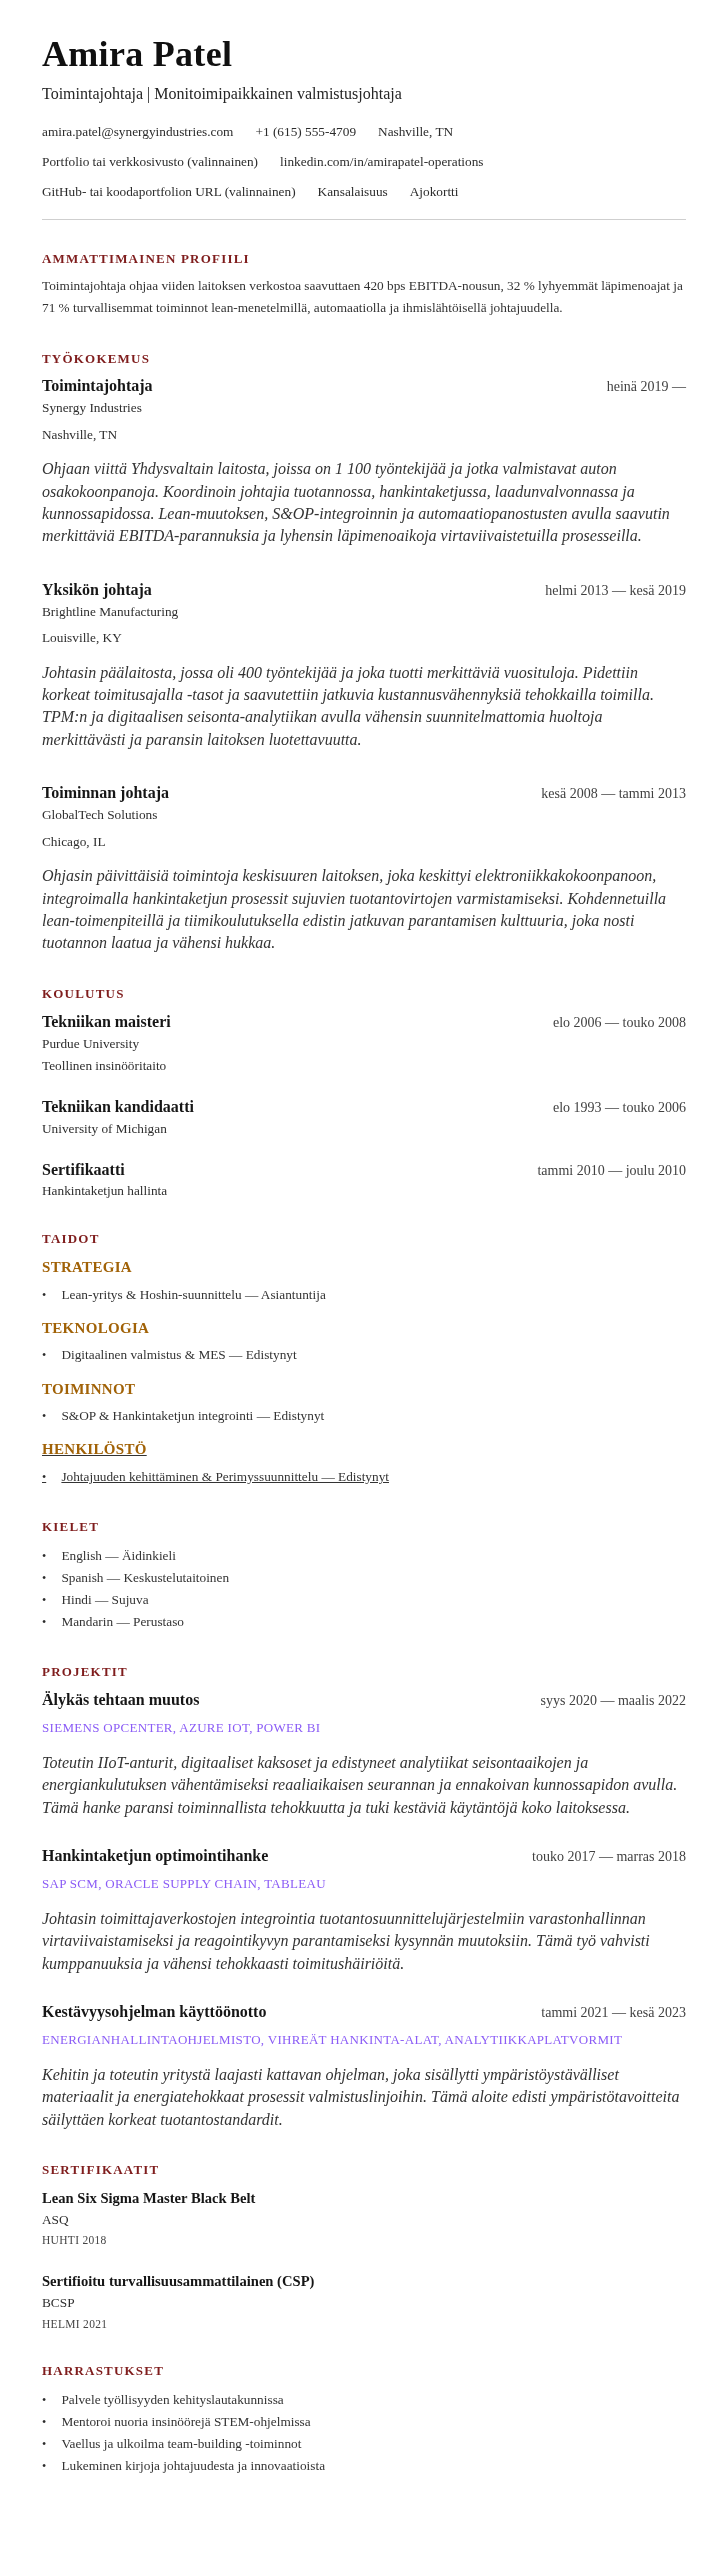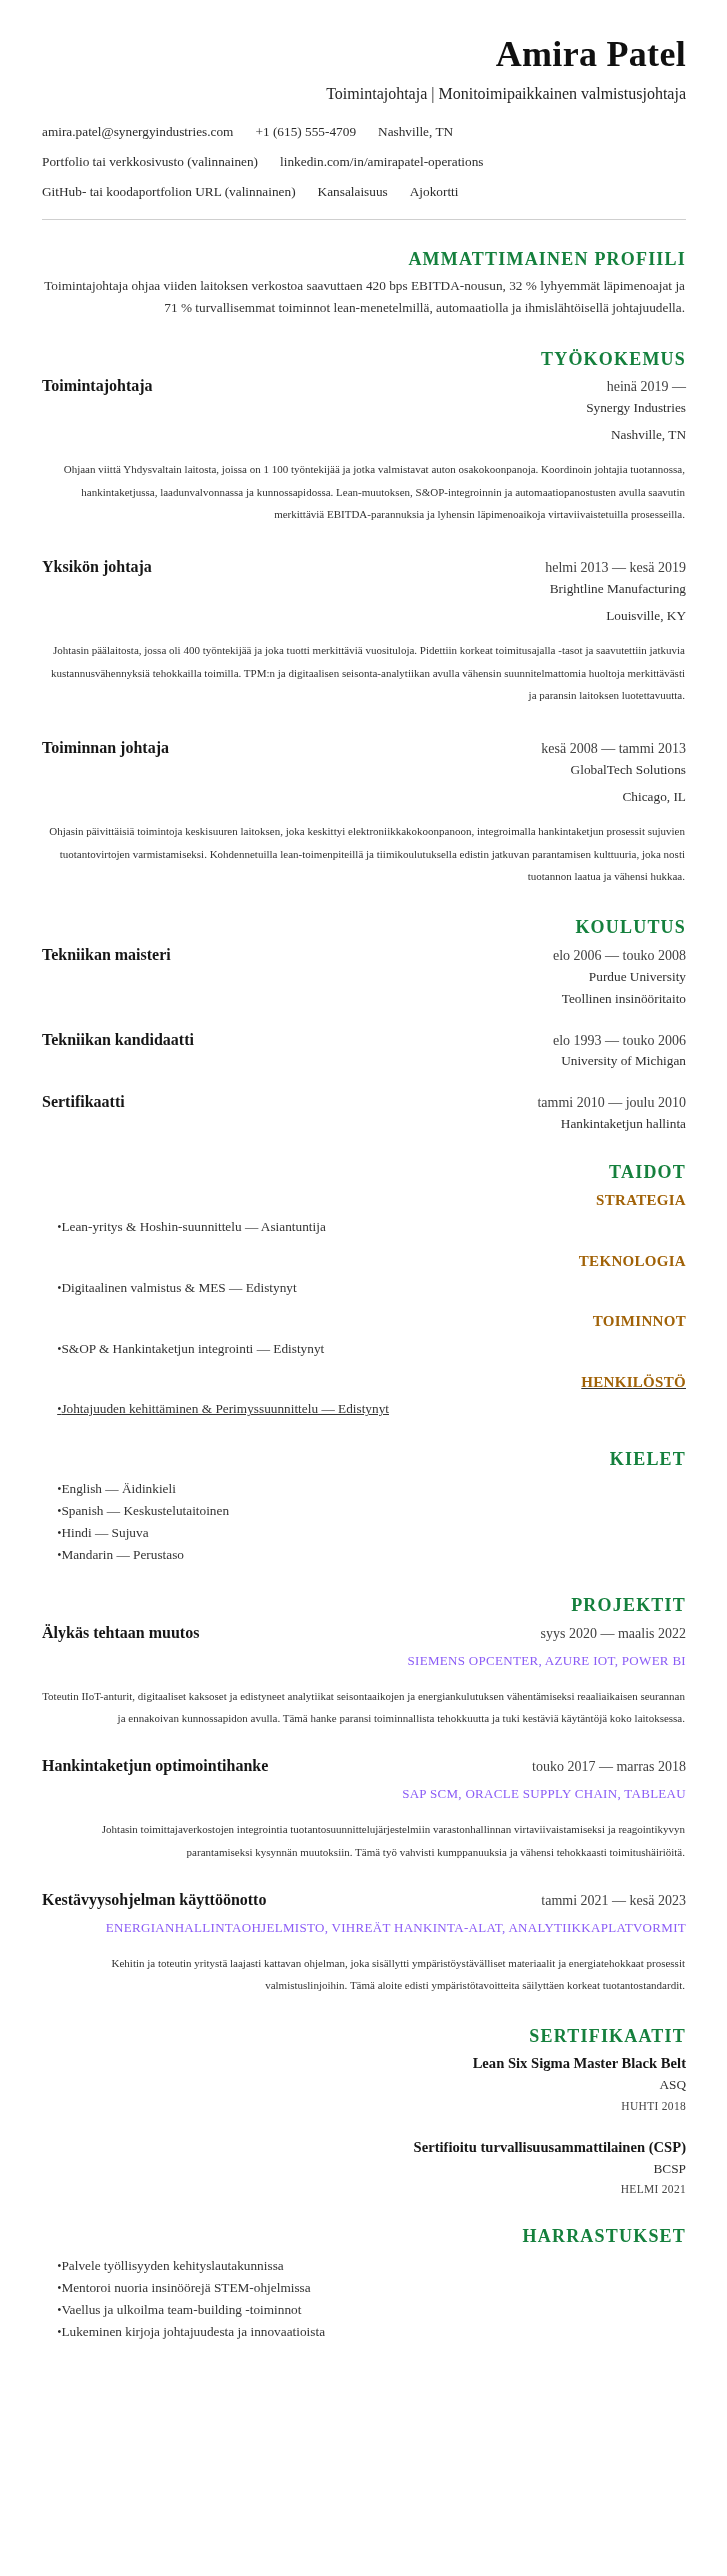--- a/index.html
+++ b/index.html
@@ -10,21 +10,20 @@
     --bg:#ffffff;
   }
   *{margin:0;padding:0;box-sizing:border-box;}
   html,body{background:var(--bg);}
   body{font-family:"Liberation Serif","DejaVu Serif",serif;color:var(--body);}
   .page{
     width:728px;
     min-height:2576px;
     background:var(--bg);
     padding:34px 42px 30px 42px;
-    text-align:right;
   }
 
   
   .name{
     font-size:36px;
     font-weight:700;
     color:#101010;
     line-height:1.15;
     margin-bottom:8.5px;
     letter-spacing:0.3px;
@@ -36,23 +35,23 @@
     margin-bottom:18px;
   }
   .contact-rows{display:flex;flex-direction:column;gap:12px;margin-bottom:18px;}
   .contact-row{display:flex;gap:22px;flex-wrap:wrap;}
   .contact-item{font-size:13.3px;line-height:18px;color:#2b2b2b;}
   .header-divider{border:none;border-top:1.2px solid var(--divider);height:0;width:100%;}
 
   
   .section{margin-top:30px;}
   .section-heading{
-    font-size:18px;
+    font-size:13px;
     font-weight:700;
-    color:#15803d;
+    color:#7f1d1d;
     letter-spacing:1.2px;
     line-height:18px;
   }
   .section-body{margin-top:9.7px;}
   .section-body.tight{margin-top:8.5px;}
   .summary{
     font-size:13.3px;
     line-height:22.4px;
     color:var(--body);
     max-width:643px;
@@ -67,21 +66,21 @@
     justify-content:space-between;
     align-items:baseline;
     line-height:20.6px;
     margin-bottom:1.2px;
   }
   .entry-title{font-size:16px;font-weight:700;color:#161616;}
   .entry-dates{font-size:14px;color:var(--muted);white-space:nowrap;}
   .entry-line{font-size:13.3px;line-height:18px;color:#2e2e2e;}
   .entry-company{margin-bottom:8.5px;}
   .entry-location{margin-bottom:14.6px;}
-  .entry-desc{font-size:11px;line-height:22.4px;color:var(--body);max-width:643px;}
+  .entry-desc{font-size:16px;line-height:22.4px;color:var(--body);max-width:643px;font-style:italic;}
 
   .edu-entry{margin-bottom:22px;}
   .edu-entry .entry-head{line-height:19.4px;margin-bottom:2.4px;}
   .edu-school{margin-bottom:3.6px;}
 
   .proj-entry{margin-bottom:27px;}
   .proj-entry .entry-head{margin-bottom:7.3px;}
   .proj-tech{
     font-size:13px;
     line-height:17px;

